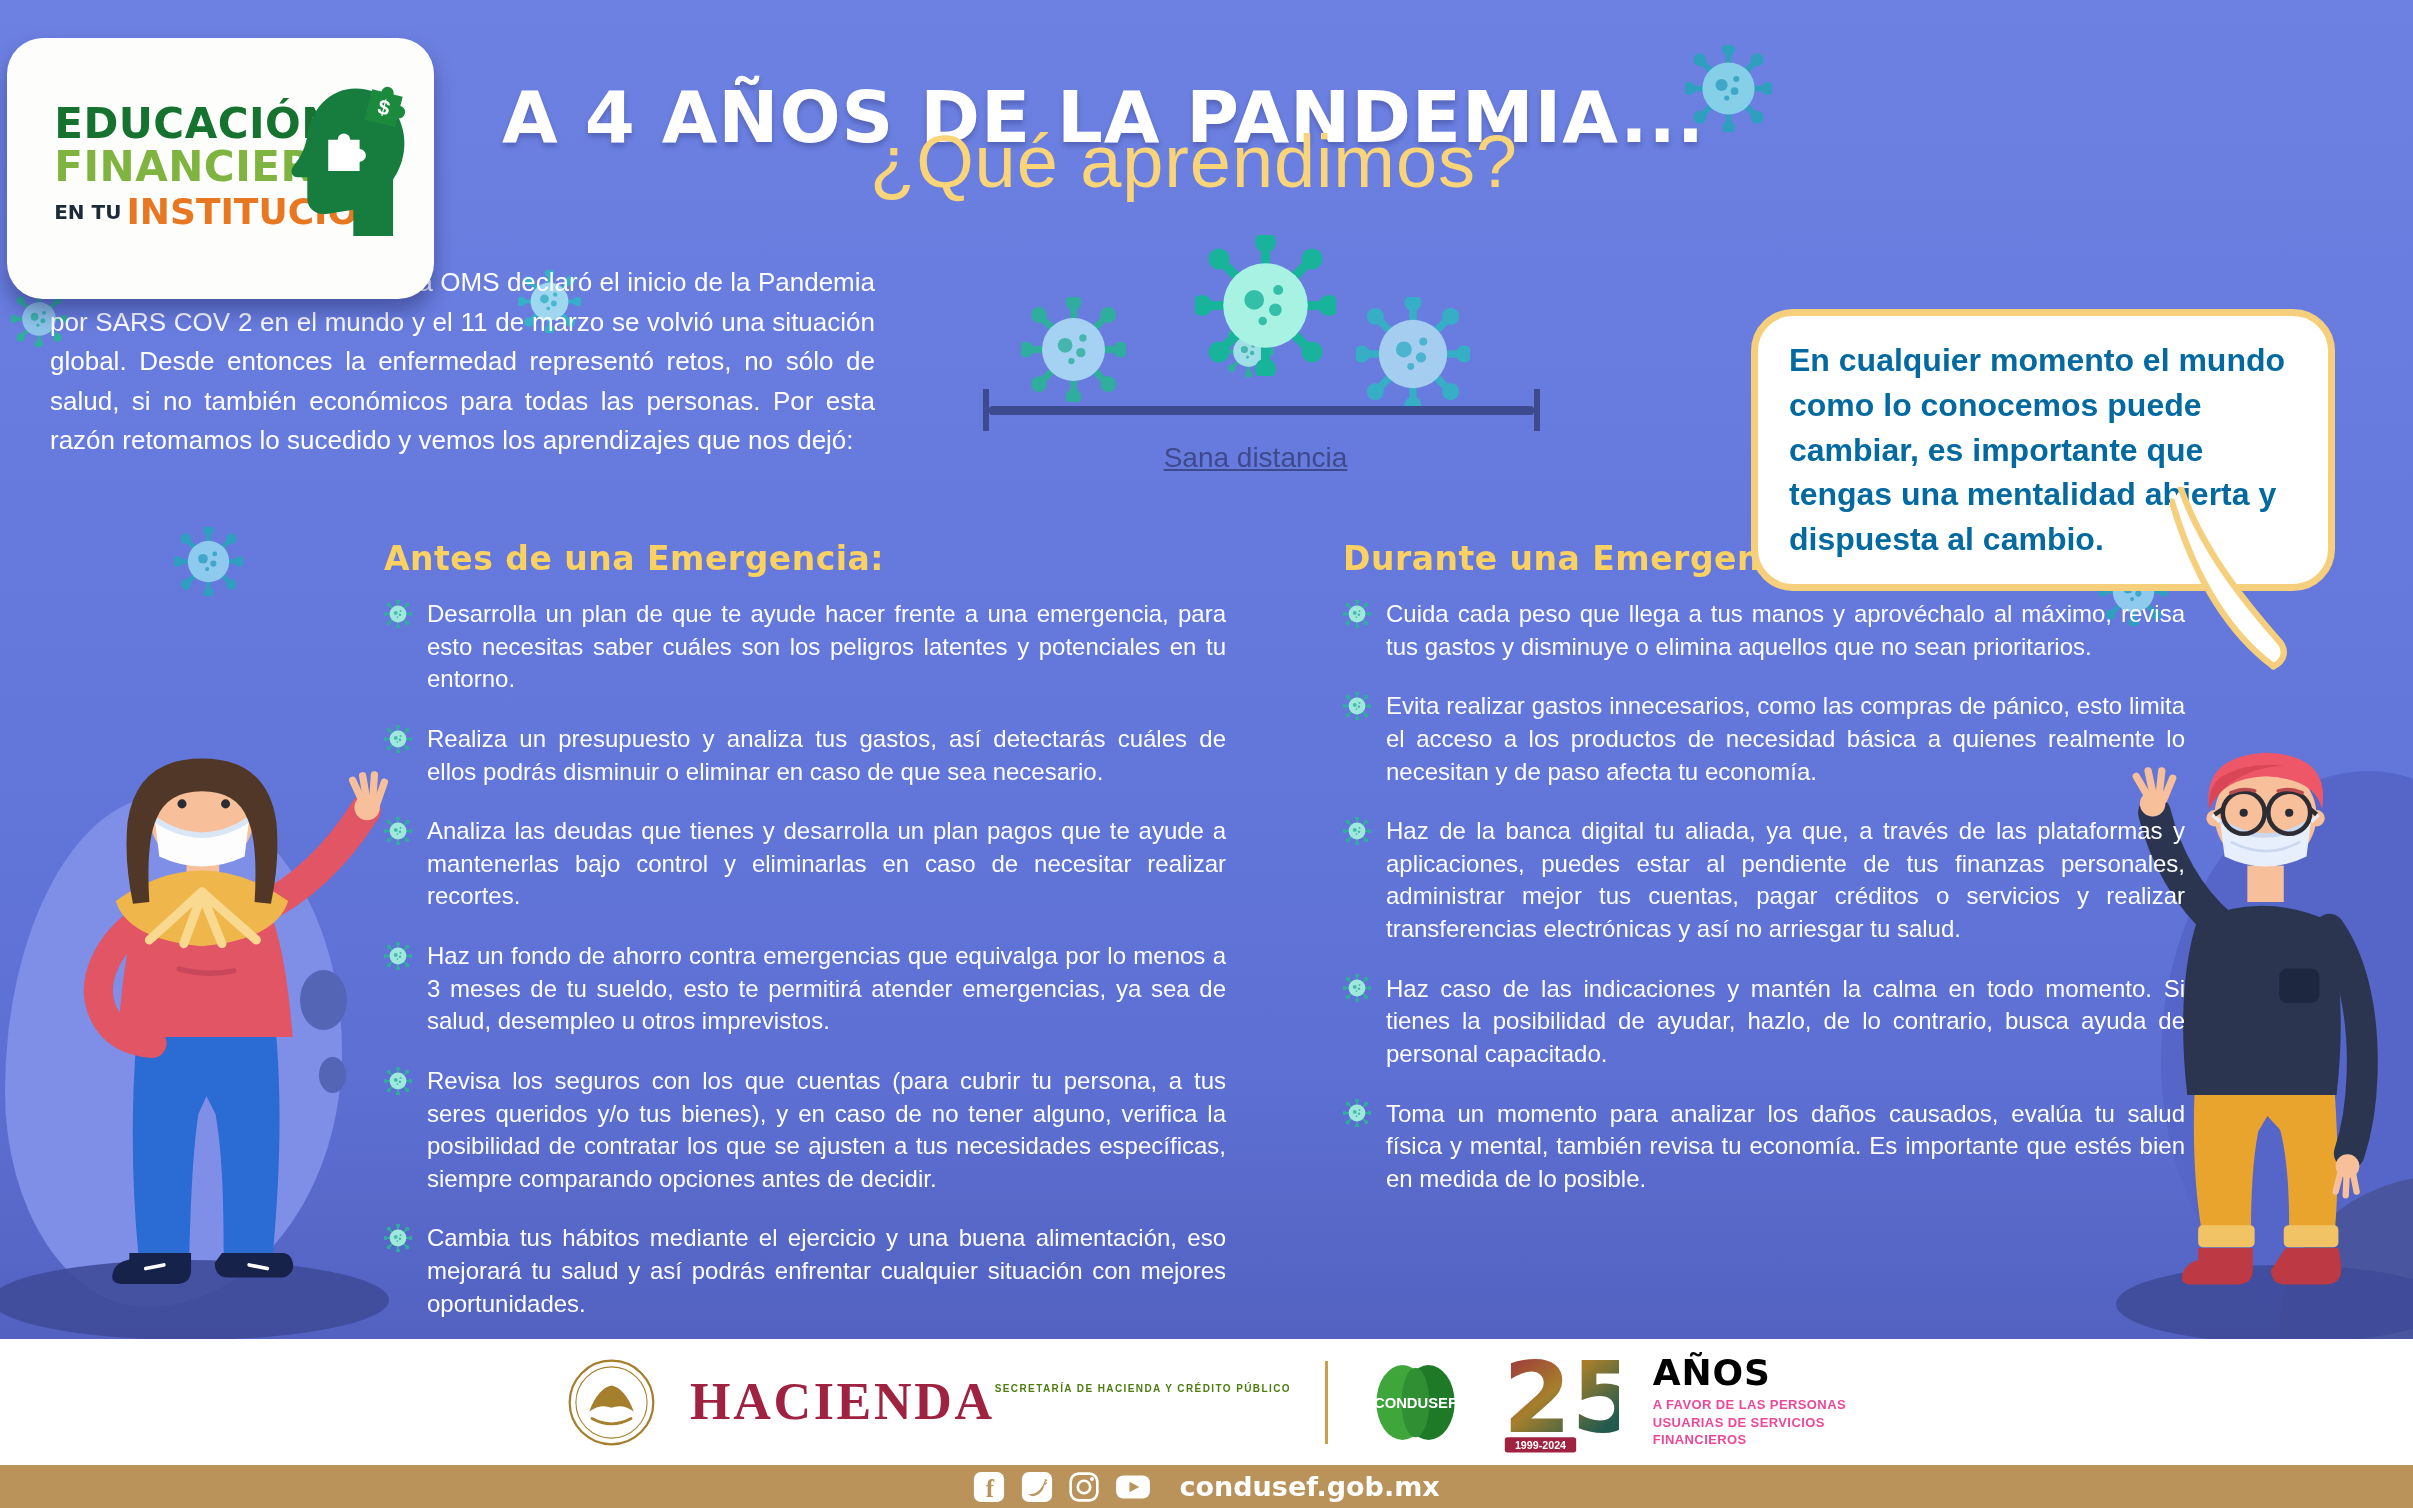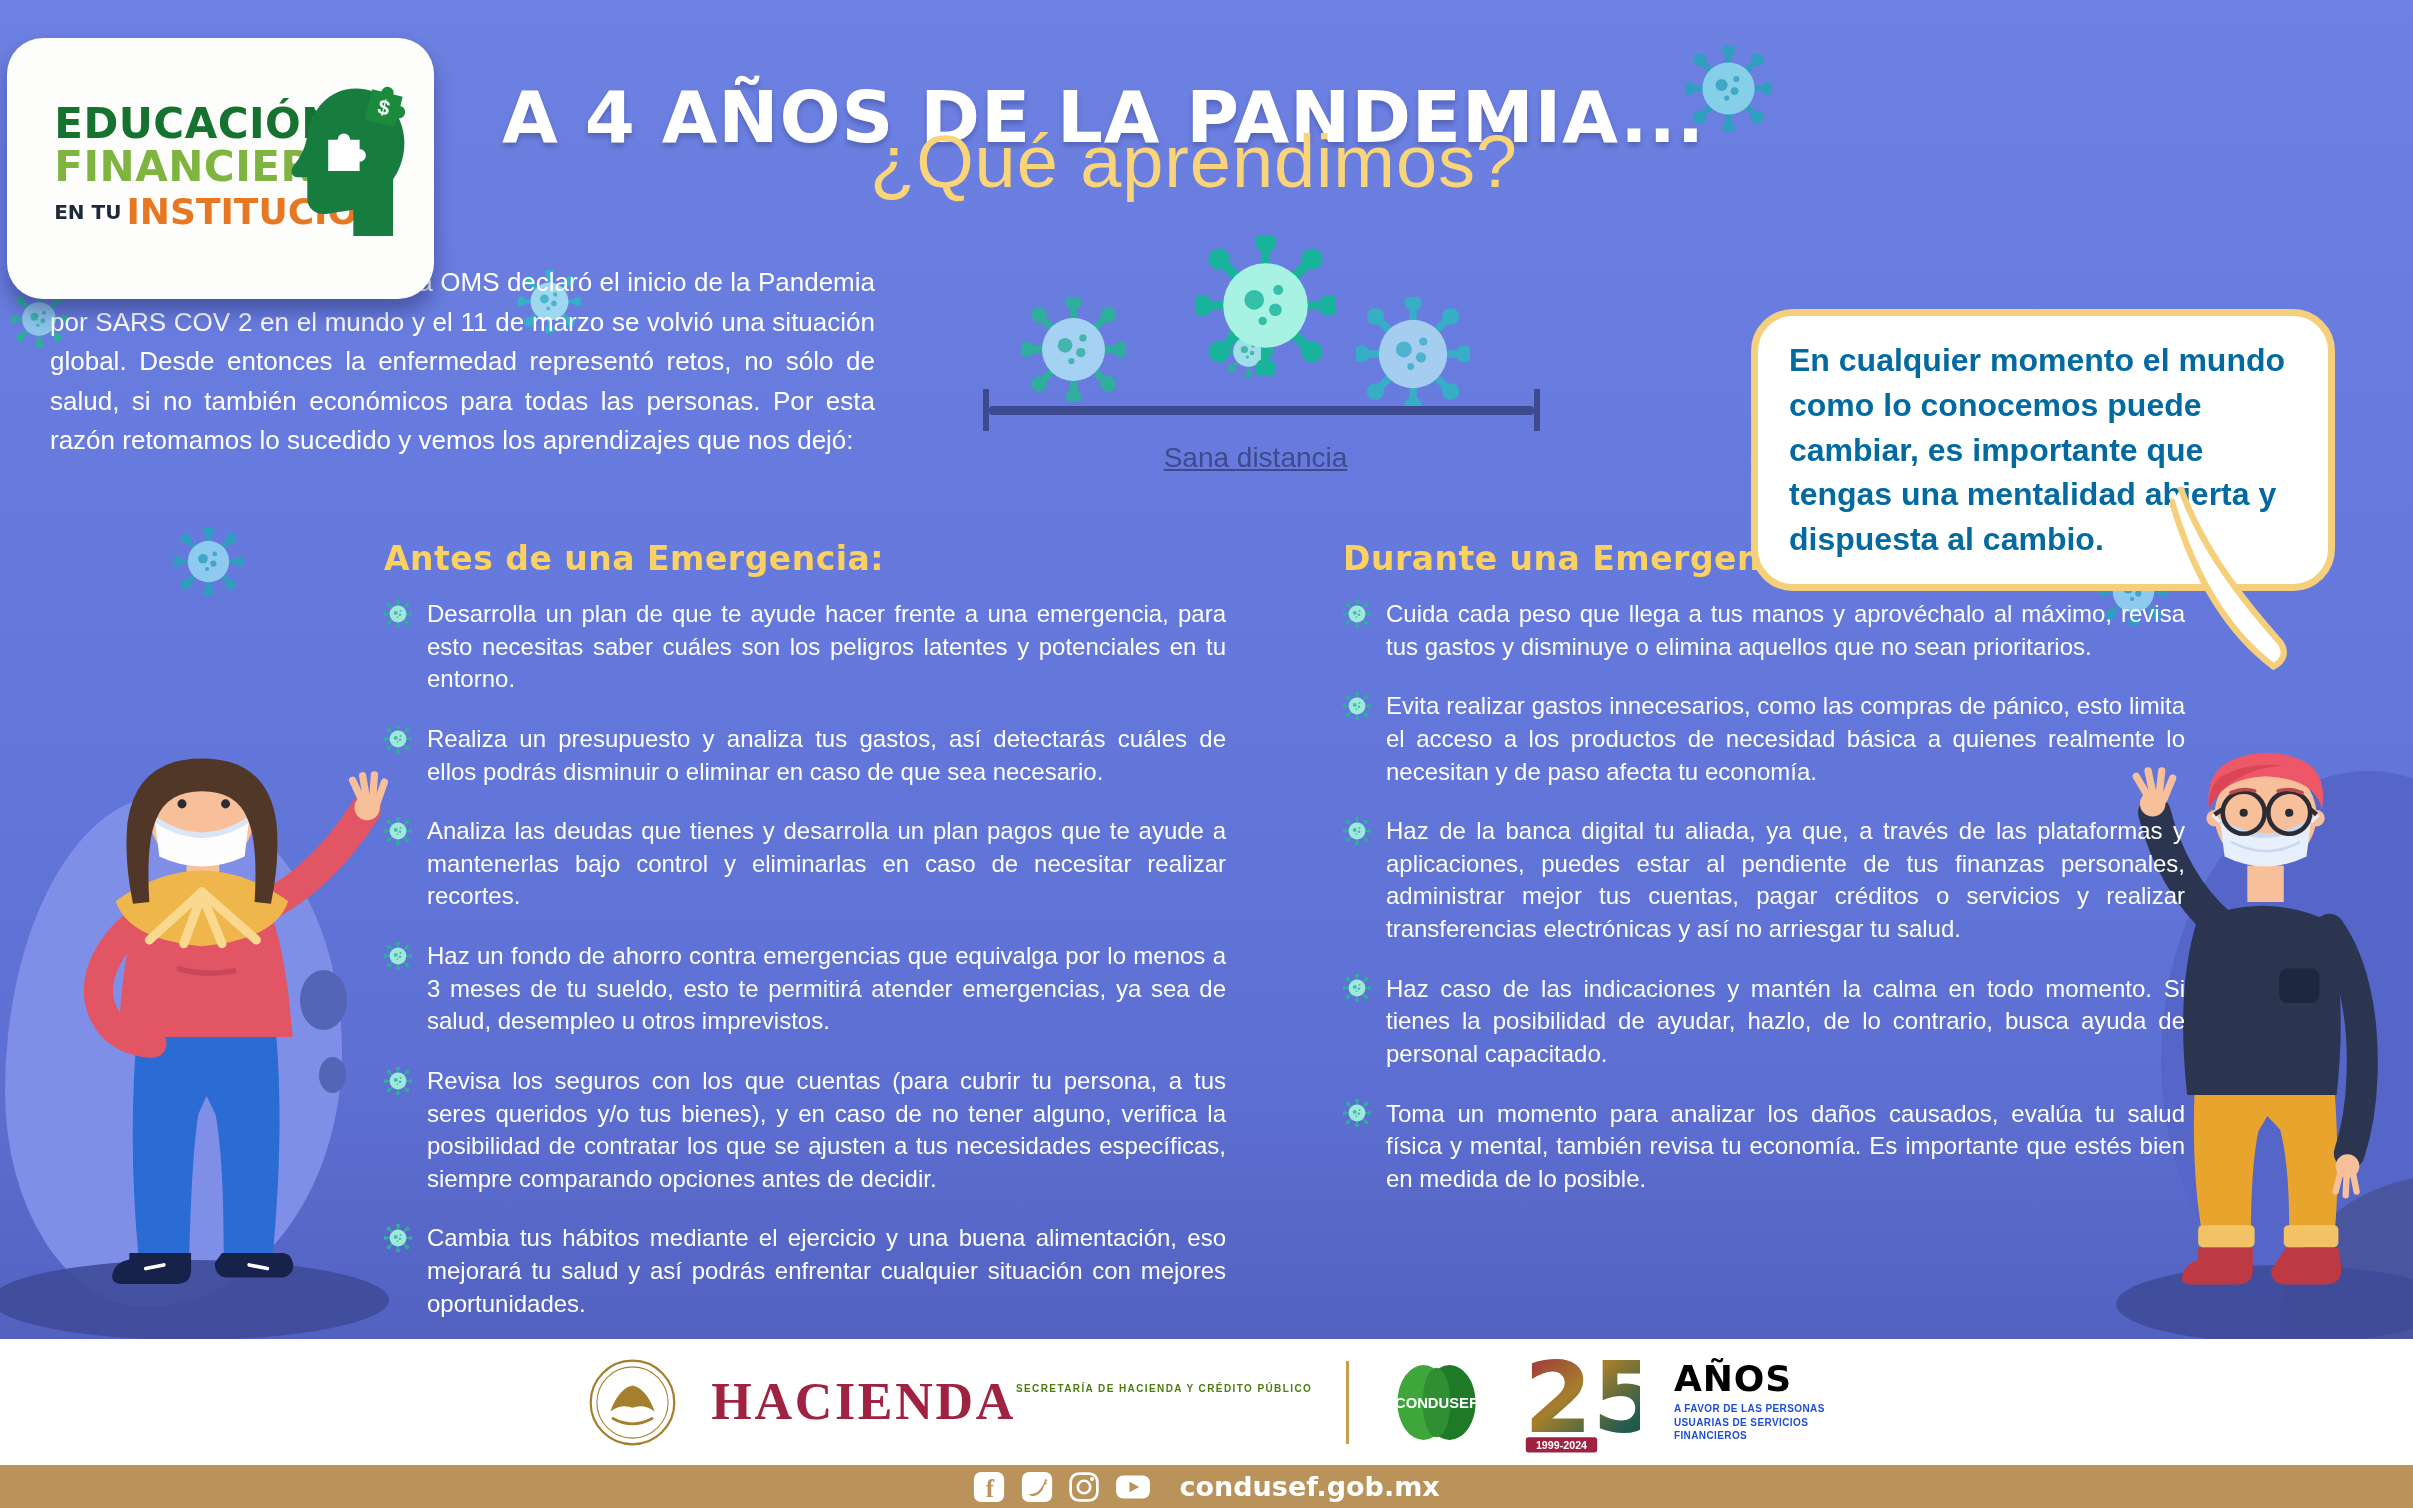--- a/index.html
+++ b/index.html
@@ -67,21 +67,21 @@
   .footer-white{position:absolute;left:0;top:1339px;width:2413px;height:126px;background:#fff;z-index:7;
     display:flex;align-items:center;justify-content:center;gap:34px;}
   .hacienda-block{display:flex;flex-direction:row;justify-content:center;}
   .hacienda-name{font-family:"Liberation Serif",serif;font-weight:bold;font-size:52px;color:#9f2241;
     letter-spacing:2.7px;line-height:1;}
   .hacienda-sub{margin-top:7.2px;font-size:10px;font-weight:bold;color:#4d7c0f;letter-spacing:1.4px;}
   .footer-divider{width:2.7px;height:83px;background:#c99f4e;}
   .anniv-text{display:flex;flex-direction:column;justify-content:center;}
   .anniv-word{font-family:"DejaVu Sans",sans-serif;font-weight:bold;font-size:36px;color:#000000;
     letter-spacing:0.9px;line-height:1;}
-  .anniv-tagline{margin-top:5.4px;font-size:10px;font-weight:bold;color:#1d4ed8;line-height:1.35;letter-spacing:0.4px;}
+  .anniv-tagline{margin-top:5.4px;font-size:13px;font-weight:bold;color:#ec4899;line-height:1.35;letter-spacing:0.4px;}
   .footer-gold{position:absolute;left:0;top:1465px;width:2413px;height:43px;background:#b9935a;z-index:7;
     display:flex;align-items:center;justify-content:center;gap:15.4px;}
   .social-link{display:flex;align-items:center;}
   .website{margin-left:12.7px;font-family:"DejaVu Sans",sans-serif;font-weight:bold;font-size:27px;color:#fff;}
 </style>
 </head>
 <body>
 
 <svg width="0" height="0" style="position:absolute">
   <defs>

